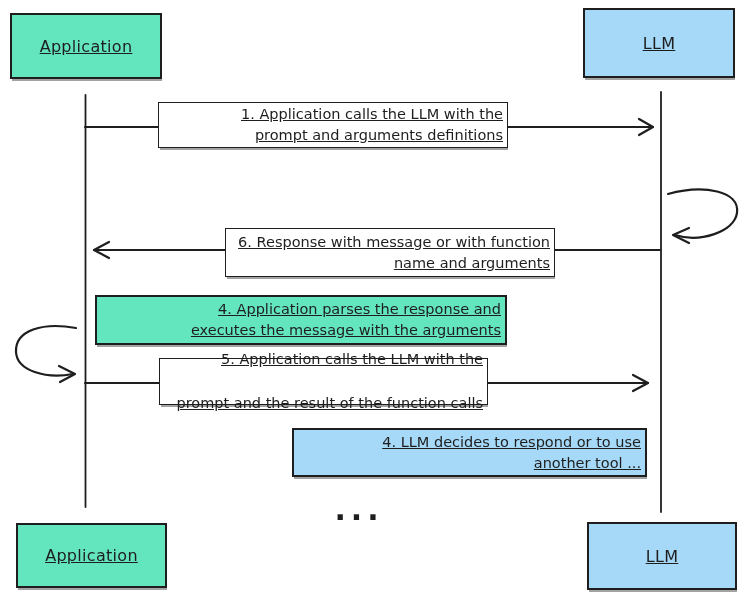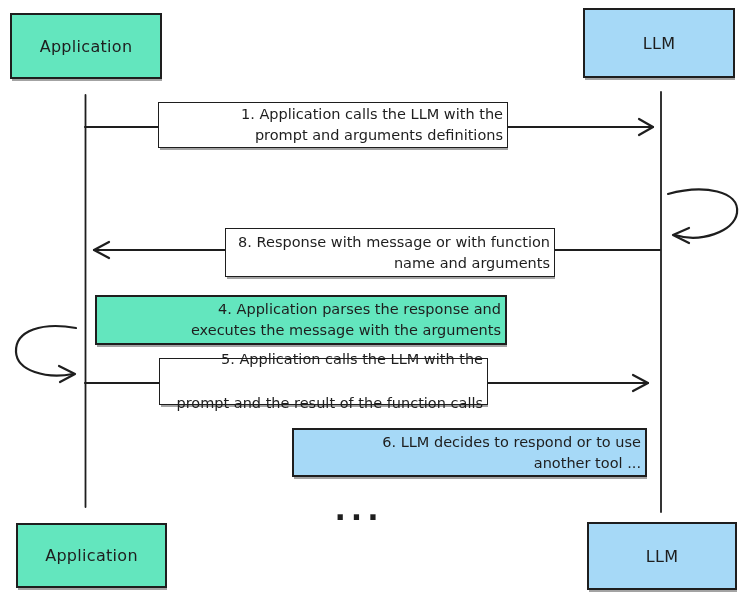--- a/index.html
+++ b/index.html
@@ -41,21 +41,21 @@
   .msg {
     font-size: 14.5px;
     line-height: 21px;
     border-width: 1.6px;
     padding: 1px 4px;
     align-items: flex-end;
   }
   .msg.filled { border-width: 2px; }
   .green { background: var(--green, #63e6be); }
   .blue  { background: var(--blue, #a6d9f7); }
-  .line-txt { display: block; white-space: nowrap; }
+  .line-txt { display: block; white-space: nowrap; text-decoration: underline; }
   .ellipsis {
     position: absolute;
     left: 333px;
     top: 492px;
     width: 52px;
     text-align: center;
     font-size: 30px;
     font-weight: bold;
     letter-spacing: 5px;
     color: var(--stroke, #1e1e1e);
@@ -104,36 +104,36 @@
     <span class="line-txt">LLM</span>
   </div>
 
   <div class="box msg" style="left:158px; top:102px; width:350px; height:46px;">
     <span class="line-txt">1. Application calls the LLM with the</span>
     <span class="line-txt">prompt and arguments definitions</span>
   </div>
 
 
   <div class="box msg" style="left:225px; top:228px; width:330px; height:49px;">
-    <span class="line-txt">8. Response with message or with function</span>
+    <span class="line-txt">6. Response with message or with function</span>
     <span class="line-txt">name and arguments</span>
   </div>
 
   <div class="box msg filled green" style="left:95px; top:295px; width:412px; height:50px;">
     <span class="line-txt">4. Application parses the response and</span>
     <span class="line-txt">executes the message with the arguments</span>
   </div>
 
   <div class="box msg" style="left:159px; top:358px; width:329px; height:47px;gap:23px;">
     <span class="line-txt">5. Application calls the LLM with the</span>
     <span class="line-txt">prompt and the result of the function calls</span>
   </div>
 
   <div class="box msg filled blue" style="left:292px; top:428px; width:355px; height:49px;">
-    <span class="line-txt">6. LLM decides to respond or to use</span>
+    <span class="line-txt">4. LLM decides to respond or to use</span>
     <span class="line-txt">another tool ...</span>
   </div>
 
   <div class="ellipsis">...</div>
 
   <div class="box actor green" style="left:16px; top:523px; width:151px; height:65px;">
     <span class="line-txt">Application</span>
   </div>
 
   <div class="box actor blue" style="left:587px; top:522px; width:150px; height:68px;">

